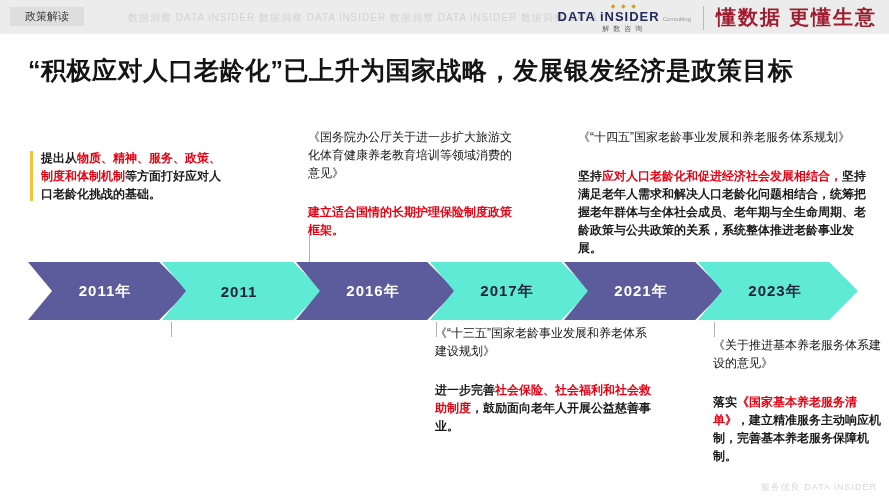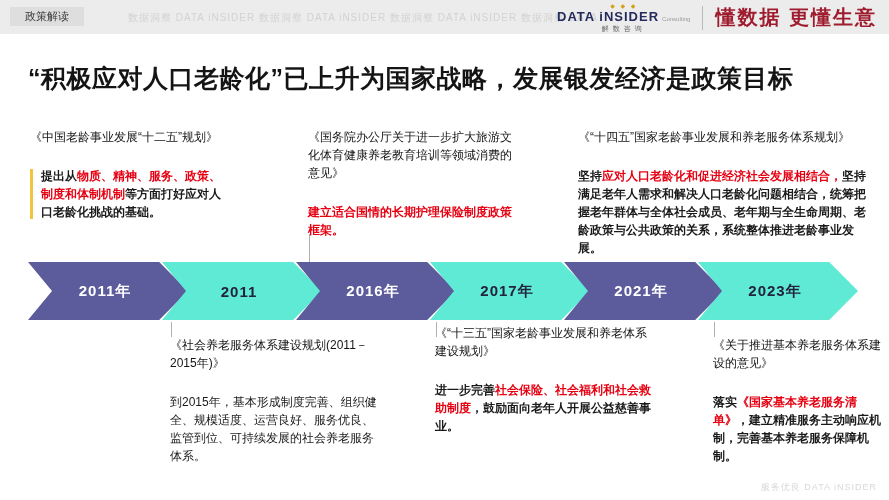--- a/index.html
+++ b/index.html
@@ -12,24 +12,24 @@
        padding:2px 15px;}
   .wm-top{position:absolute;top:11px;left:128px;width:470px;font-size:10px;color:#d2d2d2;
           white-space:nowrap;overflow:hidden;letter-spacing:1px;}
   .brand{position:absolute;top:3px;right:12px;display:flex;align-items:center;gap:12px;}
   .logo{text-align:center;line-height:1.15;}
   .logo-crown{color:#d4a017;font-size:6px;letter-spacing:2px;}
   .logo-main{font-weight:bold;color:#232a5c;font-size:13px;letter-spacing:1px;}
   .logo-consulting{font-size:6px;color:#999999;font-weight:normal;margin-left:3px;letter-spacing:0;}
   .logo-sub{font-size:7px;color:#666666;letter-spacing:4px;}
   .brand-divider{width:1px;height:24px;background:#bbbbbb;}
-  .slogan{font-size:20px;font-weight:bold;color:#9e1c2e;letter-spacing:2px;}
+  .slogan{font-size:20px;font-weight:bold;color:#9e1c2e;letter-spacing:2px;font-family:Liberation Serif, serif;}
 
   
-  .main-title{position:absolute;top:62px;left:28px;font-size:25px;font-weight:bold;color:#141414;
+  .main-title{position:absolute;top:54px;left:28px;font-size:25px;font-weight:bold;color:#141414;
               letter-spacing:0.5px;}
 
   
   .block{position:absolute;font-size:12px;line-height:1.5;color:#1a1a1a;}
   .btitle{margin-bottom:9px;color:#141414;}
   .bbody{font-weight:bold;margin-top:21px;}
   .bbody.normal{font-weight:normal;}
   .red{color:#e60012;font-weight:bold;}
   .with-bar{position:relative;padding-left:11px;}
   .bar-gold{position:absolute;left:0;top:2px;bottom:2px;width:3px;background:#f2c43d;}
@@ -75,21 +75,20 @@
         <div class="logo-sub">解数咨询</div>
       </div>
       <div class="brand-divider"></div>
       <div class="slogan">懂数据 更懂生意</div>
     </div>
   </div>
 
   <div class="main-title">“积极应对人口老龄化”已上升为国家战略，发展银发经济是政策目标</div>
 
   <div class="block pos-t1">
-    <div class="btitle">《中国老龄事业发展“十二五”规划》</div>
     <div class="bbody with-bar">
       <i class="bar-gold"></i>
       <span>提出从</span><span class="red">物质、精神、服务、政策、制度和体制机制</span><span>等方面打好应对人口老龄化挑战的基础。</span>
     </div>
   </div>
 
   <div class="block pos-t2">
     <div class="btitle">《国务院办公厅关于进一步扩大旅游文化体育健康养老教育培训等领域消费的意见》</div>
     <div class="bbody">
       <span></span><span class="red">建立适合国情的长期护理保险制度政策框架。</span><span></span>
@@ -122,26 +121,20 @@
         <span class="yr">2017年</span>
       </div>
     <div class="arrow purple">
         <span class="yr">2021年</span>
       </div>
     <div class="arrow yellow">
         <span class="yr">2023年</span>
       </div>
   </div>
 
-  <div class="block pos-b1">
-    <div class="btitle">《社会养老服务体系建设规划(2011－2015年)》</div>
-    <div class="bbody normal">
-      <span>到2015年，基本形成制度完善、组织健全、规模适度、运营良好、服务优良、监管到位、可持续发展的社会养老服务体系。</span><span class="red"></span><span></span>
-    </div>
-  </div>
 
   <div class="block pos-b2">
     <div class="btitle">《“十三五”国家老龄事业发展和养老体系建设规划》</div>
     <div class="bbody">
       <span>进一步完善</span><span class="red">社会保险、社会福利和社会救助制度</span><span>，鼓励面向老年人开展公益慈善事业。</span>
     </div>
   </div>
 
   <div class="block pos-b3">
     <div class="btitle">《关于推进基本养老服务体系建设的意见》</div>

